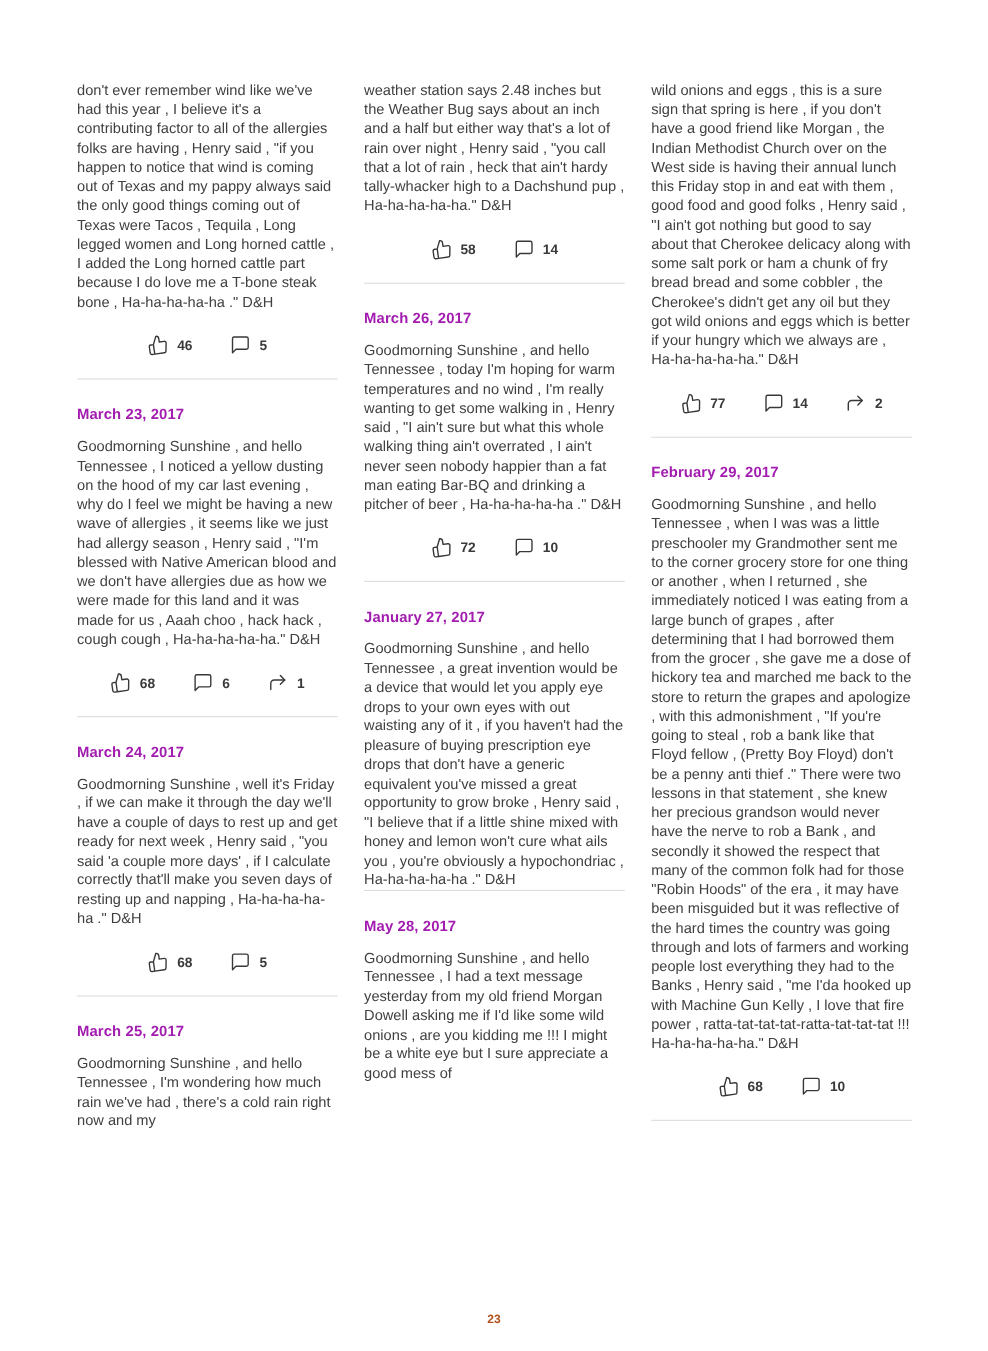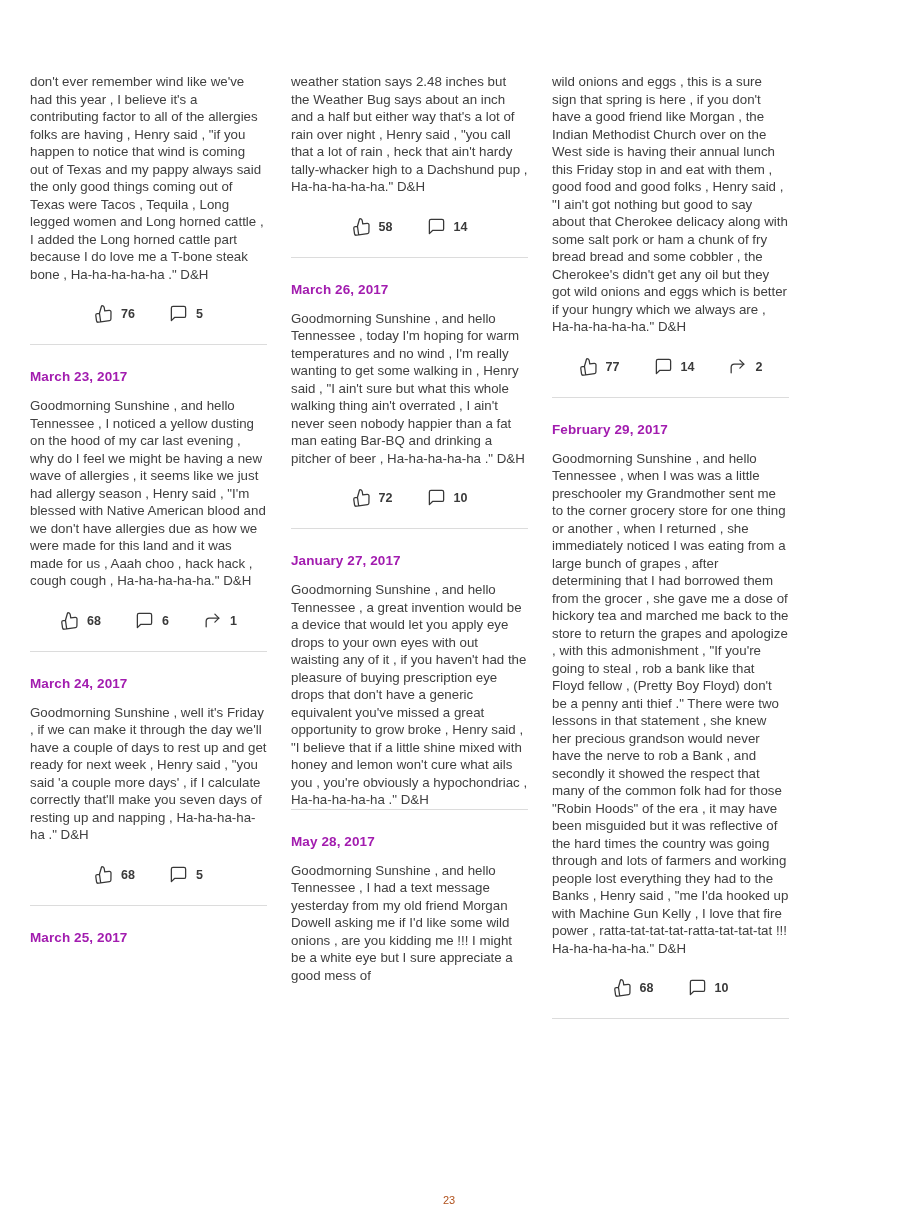--- a/index.html
+++ b/index.html
@@ -1,21 +1,21 @@
 <!DOCTYPE html>
 <html><head>
 <meta charset="utf-8">
 <style>
   * { margin:0; padding:0; box-sizing:border-box; }
   html,body { background:#ffffff; }
   body {
     width:898px; height:1228px; position:relative; overflow:hidden;
     font-family:"Liberation Sans", sans-serif;
   }
-  .page { padding:73px 71px 0 30px; }
+  .page { padding:73px 71px 0 70px; }
   .columns { display:flex; gap:24px; align-items:flex-start; }
   .col { flex:0 0 237px; width:237px; }
   .post-date {
     font-size:13.5px; font-weight:bold; color:#a21caf;
     margin:0 0 13px 0; letter-spacing:.1px;
   }
   .post-body {
     font-size:13.3px; line-height:17.5px; color:#404040;
   }
   .stats {
@@ -24,38 +24,38 @@
   }
   .stat { display:flex; align-items:flex-end; gap:8px; }
   .icon {
     width:19px; height:19px; fill:none; stroke:#383838;
     stroke-width:1.6; stroke-linecap:round; stroke-linejoin:round;
   }
   .icon-like { transform:rotate(-8deg); }
   .count { font-size:12.5px; color:#3a3a3a; padding-bottom:2px; }
   .divider { border:none; border-top:1px solid #dcdcdc; margin:0 0 24px 0; }
   .footer { position:absolute; left:0; bottom:20px; width:898px; text-align:center; }
-  .page-number { font-size:11px; font-weight:normal; color:#b0511c; }
+  .page-number { font-size:11px; font-weight:bold; color:#b0511c; }
 </style>
 </head>
 <body>
 
 <div class="page">
   <div class="columns">
 
     <div class="col">
 
       <article class="post">
         <p class="post-body">don't ever remember wind like we've had this year , I believe it's a contributing factor to all of the allergies folks are having , Henry said , "if you happen to notice that wind is coming out of Texas and my pappy always said the only good things coming out of Texas were Tacos , Tequila , Long legged women and Long horned cattle , I added the Long horned cattle part because I do love me a T-bone steak bone , Ha-ha-ha-ha-ha ." D&amp;H</p>
         <div class="stats">
           <span class="stat">
             <svg class="icon icon-like" viewBox="0 0 24 24">
                 <path d="M14 9V5a3 3 0 0 0-3-3l-4 9v11h11.28a2 2 0 0 0 2-1.7l1.38-9a2 2 0 0 0-2-2.3zM7 22H4a2 2 0 0 1-2-2v-7a2 2 0 0 1 2-2h3"></path>
               </svg>
-            <span class="count">76</span>
+            <span class="count">46</span>
           </span>
           <span class="stat">
             <svg class="icon" viewBox="0 0 24 24">
                 <path d="M21 15a2 2 0 0 1-2 2H7l-4 4V5a2 2 0 0 1 2-2h14a2 2 0 0 1 2 2z"></path>
               </svg>
             <span class="count">5</span>
           </span>
         </div>
         <hr class="divider">
       </article>
@@ -102,20 +102,21 @@
                 <path d="M21 15a2 2 0 0 1-2 2H7l-4 4V5a2 2 0 0 1 2-2h14a2 2 0 0 1 2 2z"></path>
               </svg>
             <span class="count">5</span>
           </span>
         </div>
         <hr class="divider">
       </article>
 
       <article class="post">
         <h3 class="post-date">March 25, 2017</h3>
+        <p class="post-body">Goodmorning Sunshine , and hello Tennessee , I'm wondering how much rain we've had , there's a cold rain right now and my</p>
       </article>
 
     </div>
 
     <div class="col">
 
       <article class="post">
         <p class="post-body">weather station says 2.48 inches but the Weather Bug says about an inch and a half but either way that's a lot of rain over night , Henry said , "you call that a lot of rain , heck that ain't hardy tally-whacker high to a Dachshund pup , Ha-ha-ha-ha-ha." D&amp;H</p>
         <div class="stats">
           <span class="stat">

